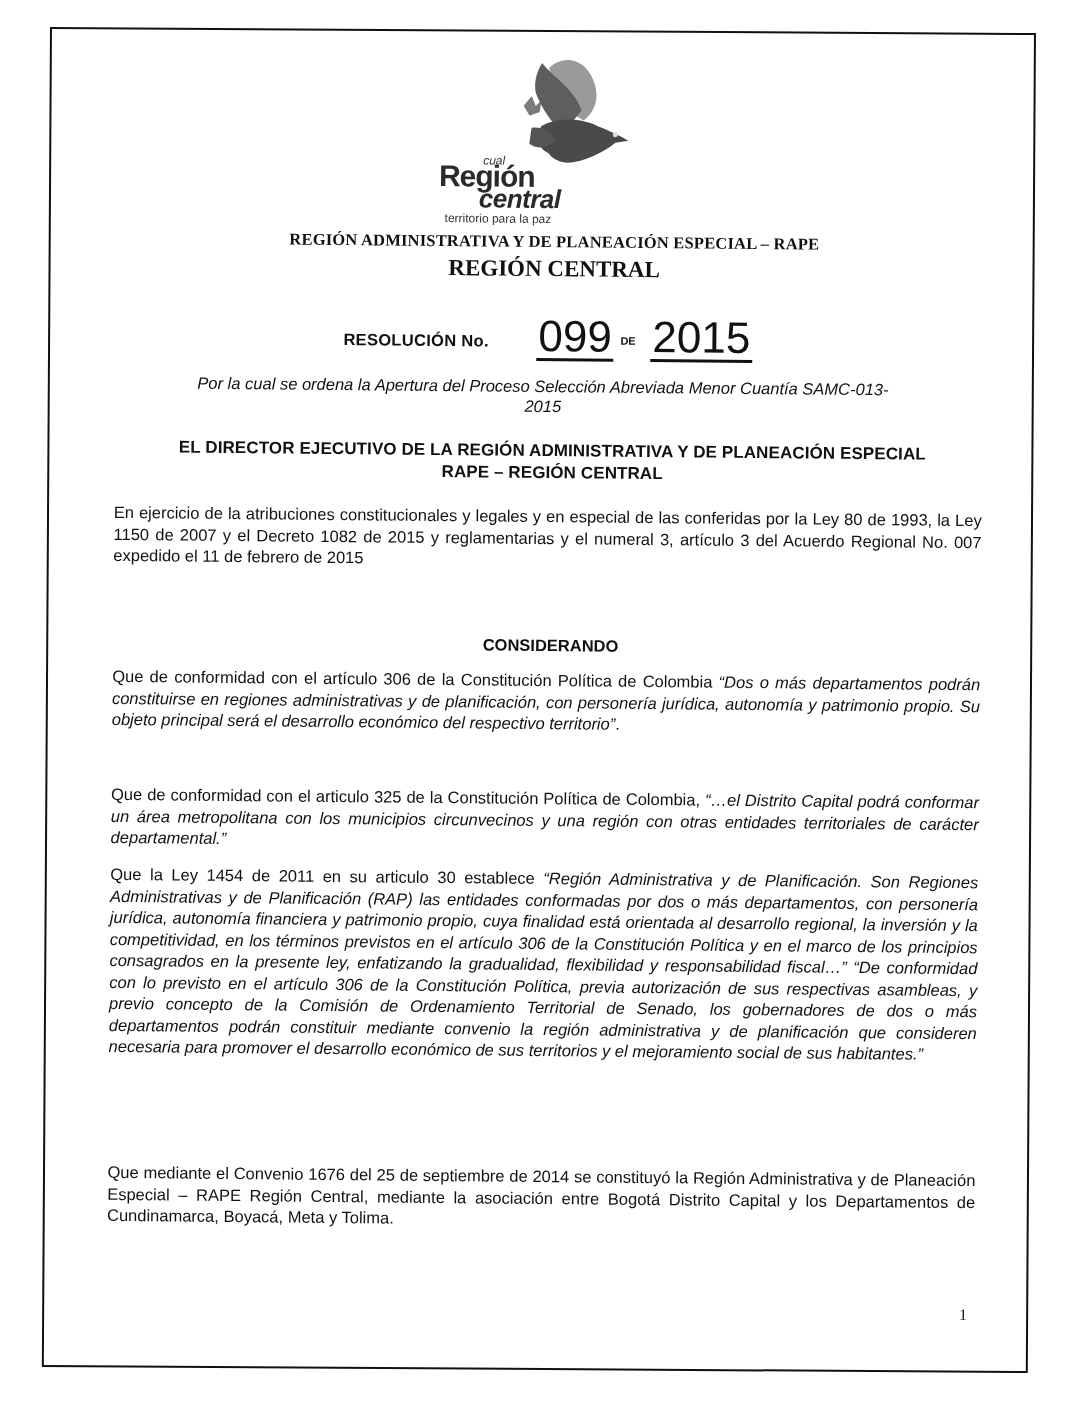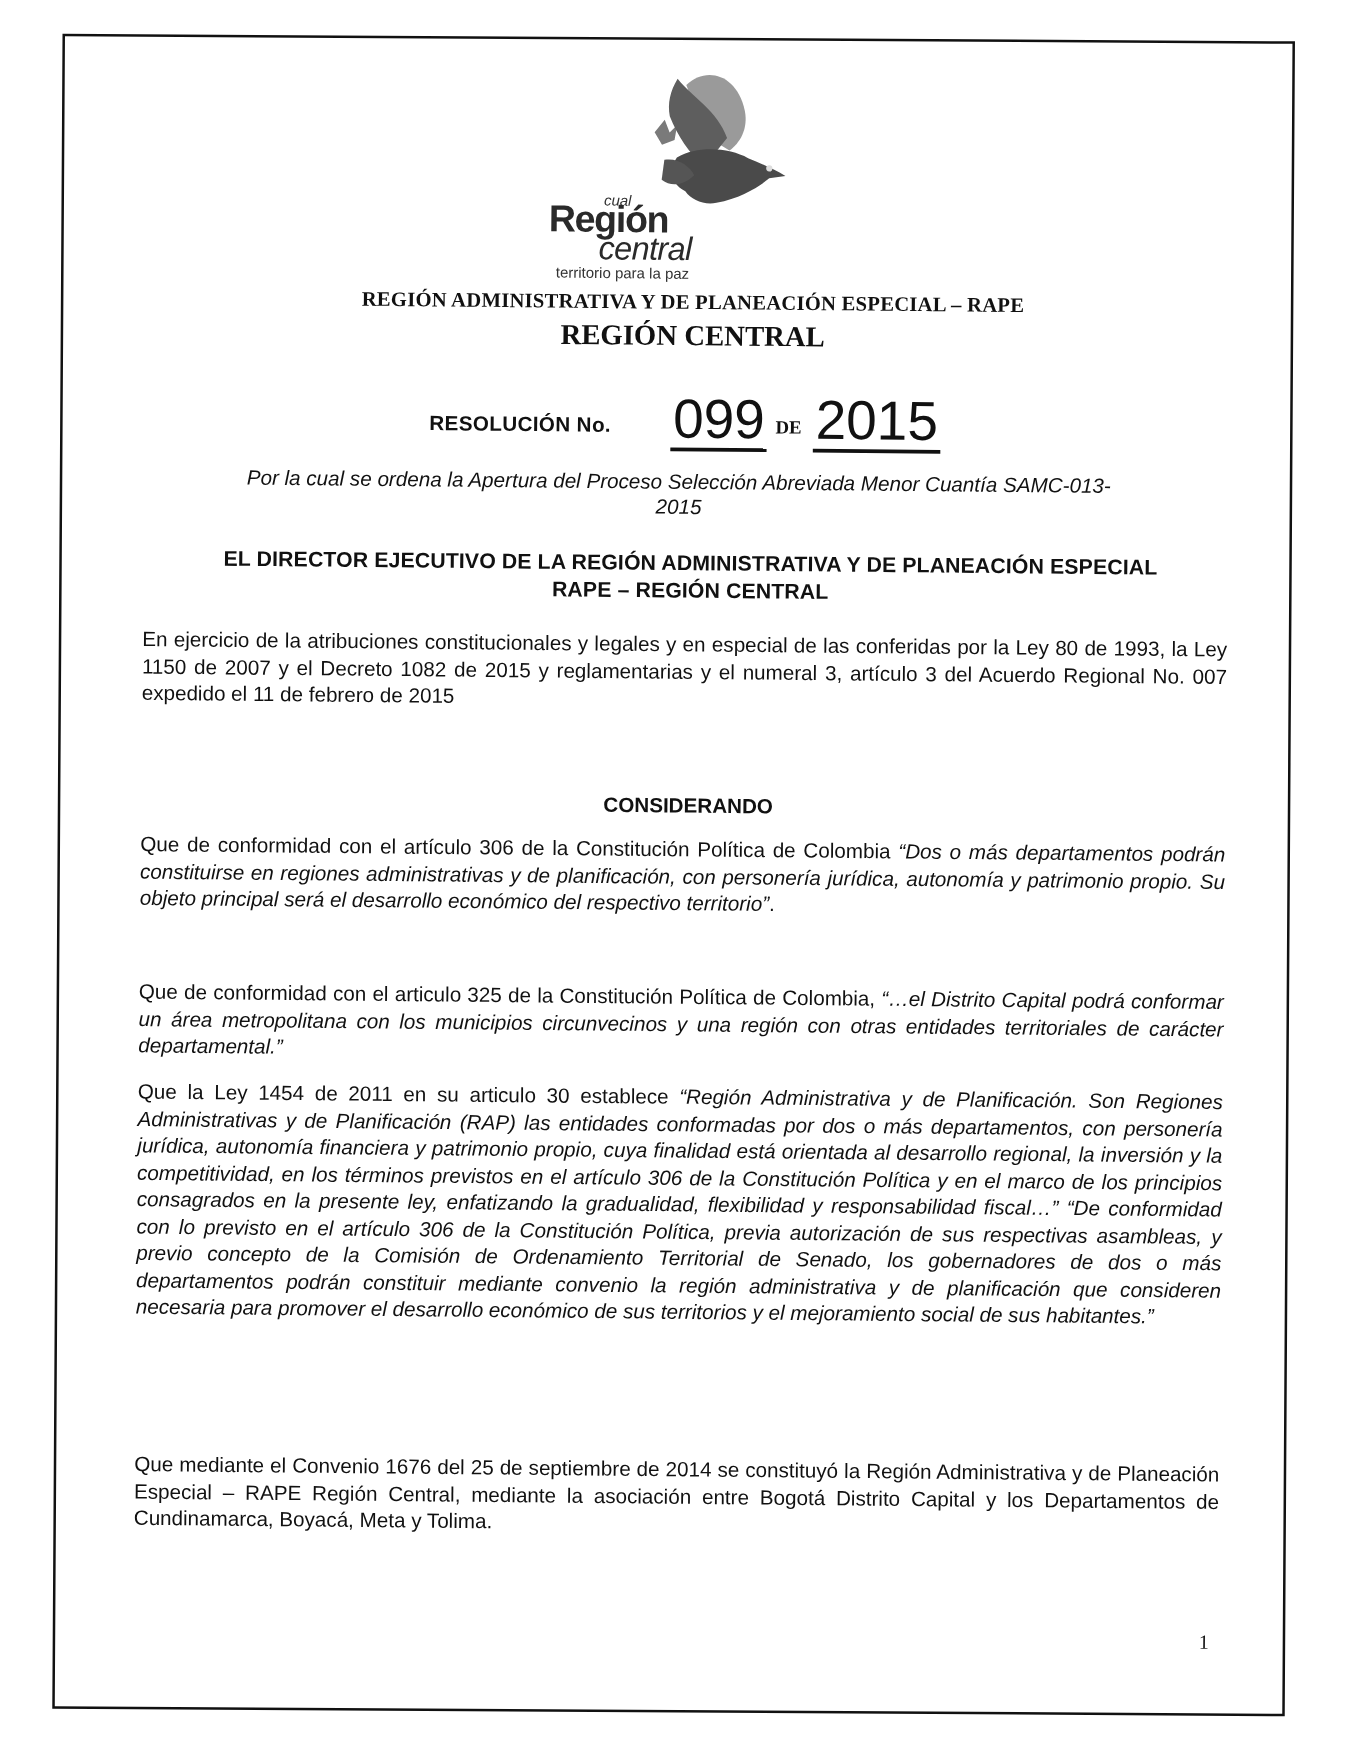--- a/index.html
+++ b/index.html
@@ -15,41 +15,41 @@
   .page {
     position: absolute; left: 0; top: 0; width: 1088px; height: 1408px;
     transform: rotate(0.55deg); transform-origin: 540px 700px;
   }
 
   
   .logo { position: absolute; left: 418px; top: 48px; width: 220px; height: 160px; }
   .logo svg { position: absolute; left: 0; top: 0; }
   .logo-rape { position: absolute; left: 60px; top: 106px; font-style: italic; font-size: 12px; color: #333; }
   .logo-region { position: absolute; left: 16px; top: 112px; font-weight: bold; font-size: 30px; letter-spacing: -1px; color: #2a2a2a; }
-  .logo-central { position: absolute; left: 56px; top: 136px; font-weight: normal; font-style: italic; font-size: 26px; letter-spacing: -0.5px; color: #2a2a2a; }
+  .logo-central { position: absolute; left: 56px; top: 136px; font-weight: bold; font-style: italic; font-size: 26px; letter-spacing: -0.5px; color: #2a2a2a; }
   .logo-tagline { position: absolute; left: 22px; top: 164px; font-size: 12px; color: #333; white-space: nowrap; }
 
   
   .org-line1 {
     position: absolute; left: 250px; top: 232px; width: 600px; text-align: center;
     font-family: "Liberation Serif", serif; font-weight: bold; font-size: 16.5px; letter-spacing: 0.2px;
   }
   .org-line2 {
     position: absolute; left: 250px; top: 256px; width: 600px; text-align: center;
     font-family: "Liberation Serif", serif; font-weight: bold; font-size: 23px;
   }
   .res-row {
     position: absolute; left: 340px; top: 308px; width: 420px; height: 60px; white-space: nowrap;
   }
   .res-label { position: absolute; left: 0; top: 24px; font-weight: bold; font-size: 16.5px; letter-spacing: 0.3px; }
   .res-num {
     position: absolute; left: 193px; top: 6px; font-size: 44px; line-height: 44px;
     border-bottom: 3px solid #111; padding: 0 2px; text-align: center;
   }
-  .res-de { position: absolute; left: 277px; top: 26px; font-weight: bold; font-size: 15px; font-family: Liberation Serif, serif; }
+  .res-de { position: absolute; left: 277px; top: 26px; font-weight: bold; font-size: 11px; }
   .res-year {
     position: absolute; left: 307px; top: 6px; font-size: 44px; line-height: 44px;
     border-bottom: 3px solid #111; padding: 0 2px;
   }
   .subtitle {
     position: absolute; left: 100px; top: 376px; width: 880px; text-align: center;
     font-style: italic; font-size: 16.5px; line-height: 20px;
   }
   .director {
     position: absolute; left: 100px; top: 440px; width: 900px; text-align: center;

